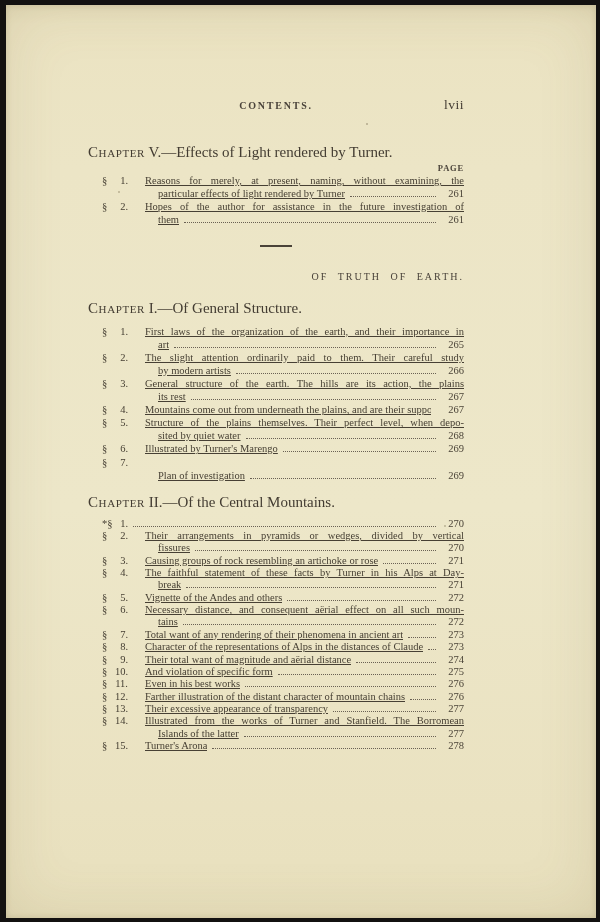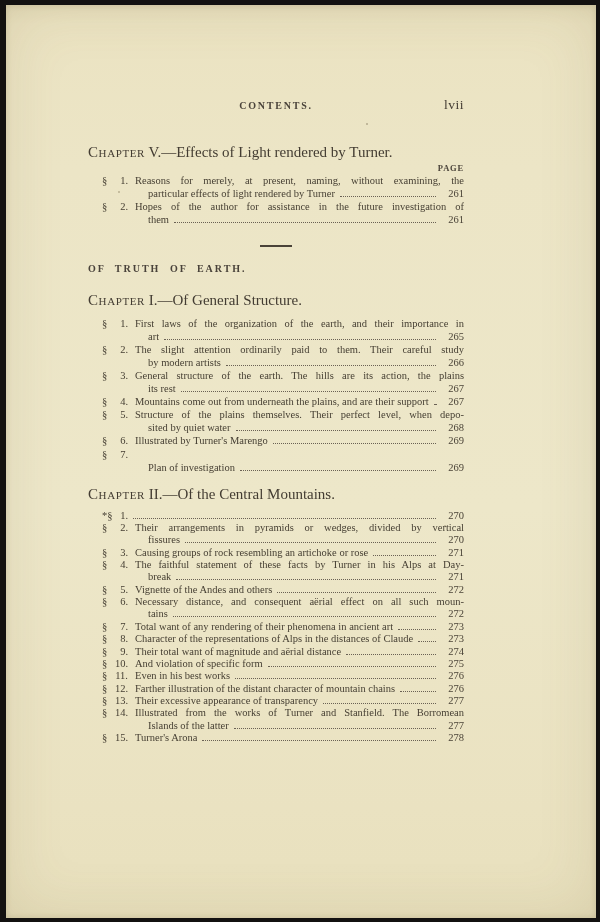--- a/index.html
+++ b/index.html
@@ -39,42 +39,42 @@
     text-align:right; font-size:8.5px; letter-spacing:0.8px; color:#4c453b;
     margin-top:2px; height:10px; font-weight:600;
   }
   
   .entries { margin-top:2px; font-size:10.5px; color:#474034; }
   .entries .toc-line { display:flex; align-items:baseline; height:13px; white-space:nowrap; }
   .entries.ch1 .toc-line { height:13.1px; }
   .entries.ch2 .toc-line { height:12.35px; }
   .toc-line .m { margin-left:14px; width:11px; flex:none; }
   .toc-line .n { width:15px; text-align:right; flex:none; }
-  .toc-line .t { margin-left:7px; overflow:hidden; }
+  .toc-line .t { margin-left:17px; overflow:hidden;text-decoration:underline; }
   .toc-line .t.cont { padding-left:13px; }
   .toc-line .t.just { flex:1 1 auto; text-align:justify; text-align-last:justify; }
   .toc-line .leader {
     flex:1 1 auto; min-width:0;
     border-bottom:1.5px dotted #6a6154;
     margin:0 4px 3px 5px; height:1px;
   }
   .toc-line .p { width:24px; text-align:right; flex:none; color:#4a4337; }
   
   .divider {
     width:32px; height:1.6px; background:#4a4338;
     margin:18px auto 0 auto;
   }
   .section-title {
     text-align:center; font-size:14px; letter-spacing:1.6px;
     color:#453e34; margin-top:24px; height:19px;
   }
   .section-subtitle {
-    text-align:left; font-size:10px; font-weight:700;
+    text-align:right; font-size:10px; font-weight:400;
     letter-spacing:2px; word-spacing:5px; color:#49423a;
-    margin-top:16px; height:13px;
+    margin-top:24px; height:13px;
   }
   .entries.ch1 { margin-top:9px; }
   .entries.ch2 { margin-top:7px; }
   .chapter-heading.ch1 { margin-top:15px; }
   .chapter-heading.ch2 { margin-top:10px; }
   
   .speck { position:absolute; border-radius:50%; background:rgba(90,78,50,0.35); }
 </style>
 </head>
 <body>

